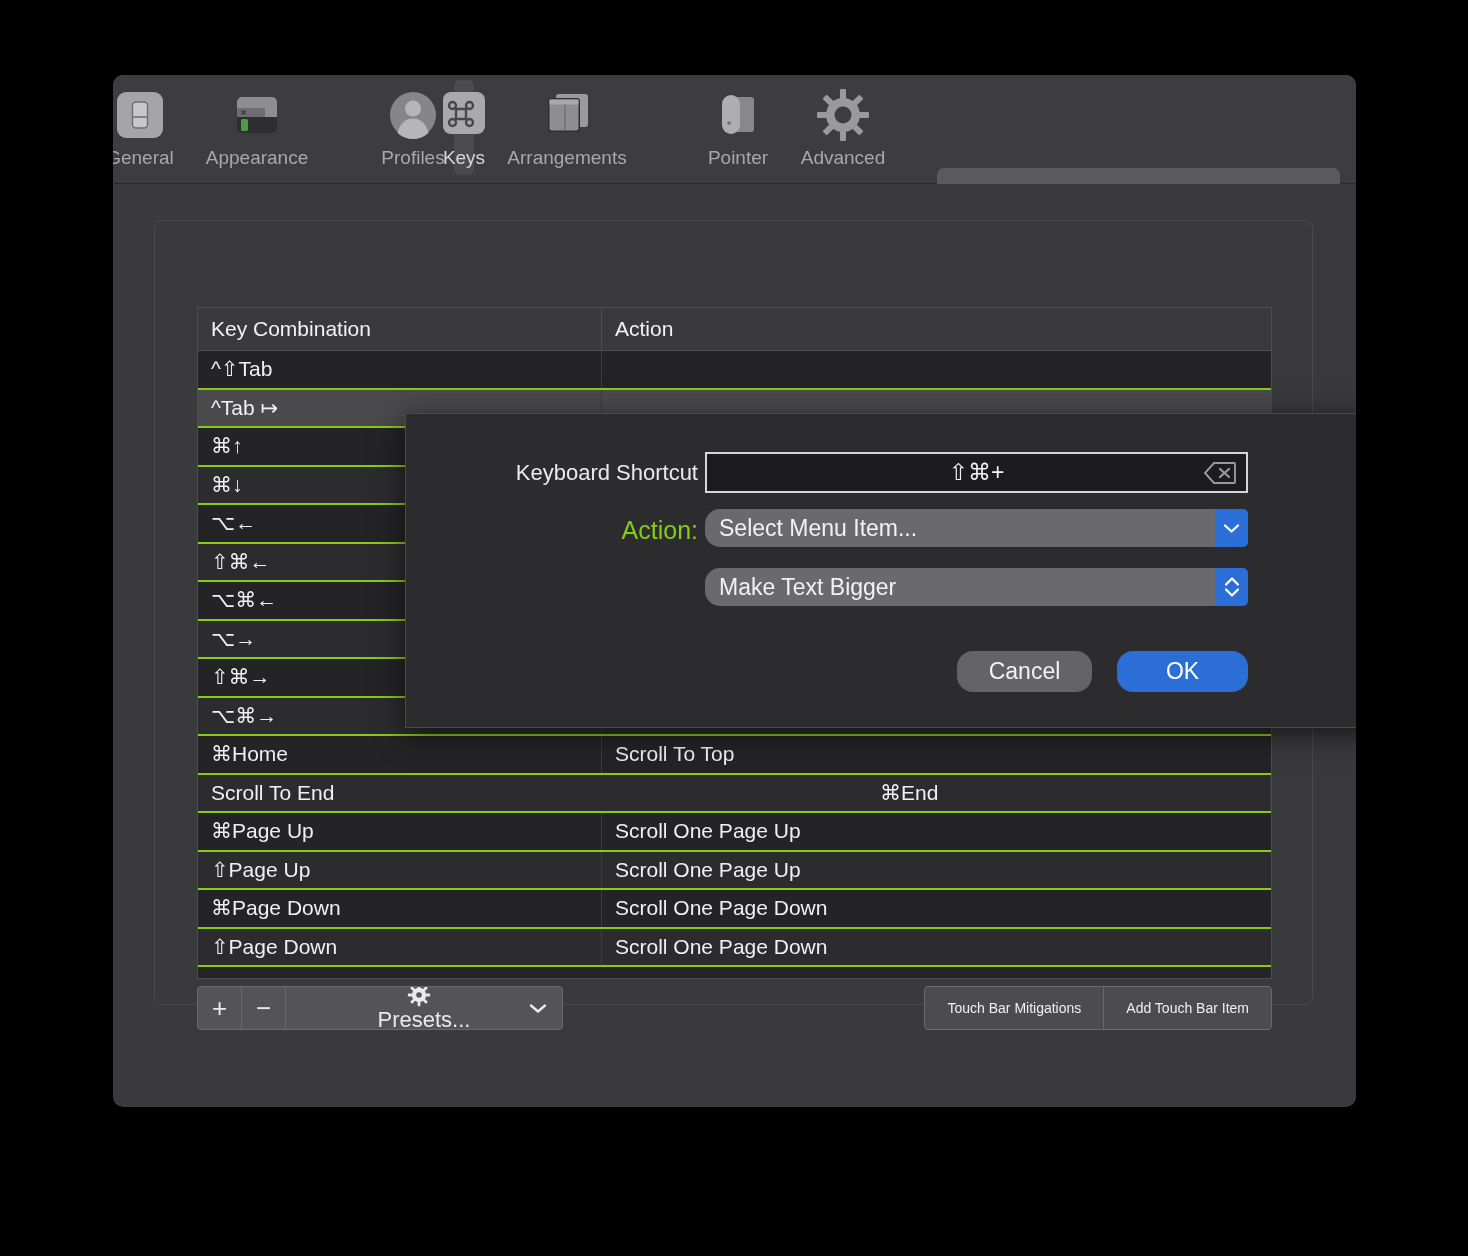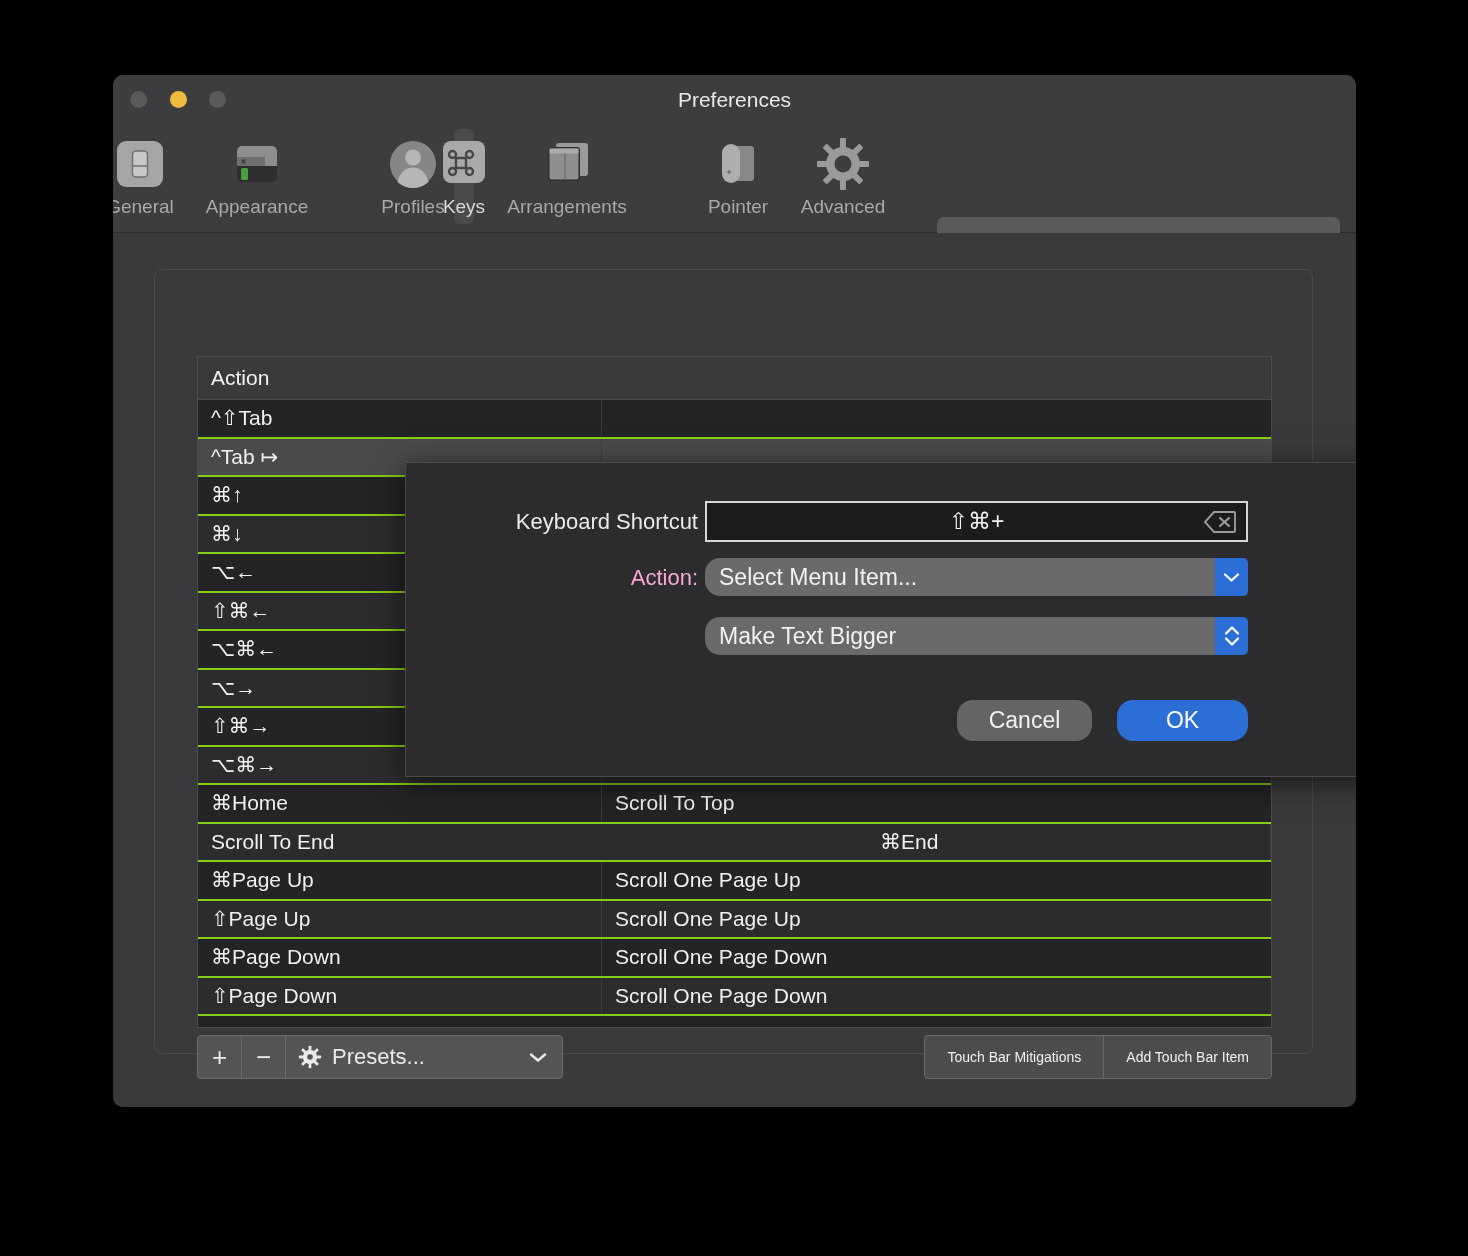--- a/index.html
+++ b/index.html
@@ -157,25 +157,26 @@
   #segmented .seg {
     display: flex; align-items: center; justify-content: center;
     color: #eaeaea;
     font-size: 26px;
     border-right: 1px solid #6a6a6c;
   }
   #segmented .seg.plus  { width: 44px; }
   #segmented .seg.minus { width: 44px; }
   #segmented .seg.presets {
     width: 276px;
-    justify-content: flex-start;
+    justify-content: center;
     padding: 4px 12px;
     font-size: 22px;
     border-right: none;
     position: relative;
+    flex-direction: column;
   }
   #presets-gear { margin-right: 10px; display: flex; }
   #presets-chevron { position: absolute; right: 14px; top: 50%; transform: translateY(-50%); }
 
   #right-buttons {
     position: absolute;
     right: 0;
     display: flex;
     height: 44px;
     border: 1px solid #6a6a6c;
@@ -221,21 +222,21 @@
   }
   #kb-clear {
     position: absolute;
     right: 9px; top: 50%;
     transform: translateY(-50%);
     display: flex;
   }
   #action-label {
     left: 0; top: 102px; width: 292px;
     justify-content: flex-end;
-    color: #f9a8d4; font-size: 22px;
+    color: #84cc16; font-size: 25px;
   }
   .popup {
     position: absolute;
     left: 299px;
     width: 543px; height: 38px;
     background: #6a6a6c;
     border-radius: 15px;
     display: flex; align-items: center;
     color: #f2f2f2; font-size: 23px;
     padding-left: 14px;
@@ -261,26 +262,20 @@
   #cancel-btn { left: 551px; top: 237px; width: 135px; background: #646466; color: #f2f2f2; }
   #ok-btn     { left: 711px; top: 237px; width: 131px; background: #2b6ed6; color: #ffffff; }
 
   svg { display: block; }
 </style>
 </head>
 <body>
 
 <div id="prefs-window">
 
-  <div id="titlebar">
-    <div class="traffic close"></div>
-    <div class="traffic min"></div>
-    <div class="traffic zoom"></div>
-    <div id="window-title">Preferences</div>
-  </div>
 
   <div id="toolbar">
 
     <div class="tb-item" style="left:17px;">
       <div class="tb-icon">
         <svg width="56" height="56" viewBox="0 0 56 56">
           <rect x="5" y="5" width="46" height="46" rx="9" fill="#a5a5a7"></rect>
           <rect x="20.5" y="15" width="15" height="26" rx="3.5" fill="#c8c8ca" stroke="#6e6e70" stroke-width="1.4"></rect>
           <path d="M20.5 30 h15" stroke="#6e6e70" stroke-width="1.4"></path>
         </svg>
@@ -384,20 +379,21 @@
       </span>
       <span id="search-placeholder">Search</span>
     </div>
   </div>
 
   <div id="content">
     <div id="group-box">
 
       <div id="table">
         <div id="table-header">
+          <div class="th c1">Key Combination</div>
           <div class="th c2">Action</div>
         </div>
         <div id="table-body">
             <div class="trow odd">
               <div class="cell c1">^⇧Tab</div>
               <div class="cell c2"></div>
             </div>
             <div class="trow sel">
               <div class="cell c1">^Tab ↦</div>
               <div class="cell c2"></div>

